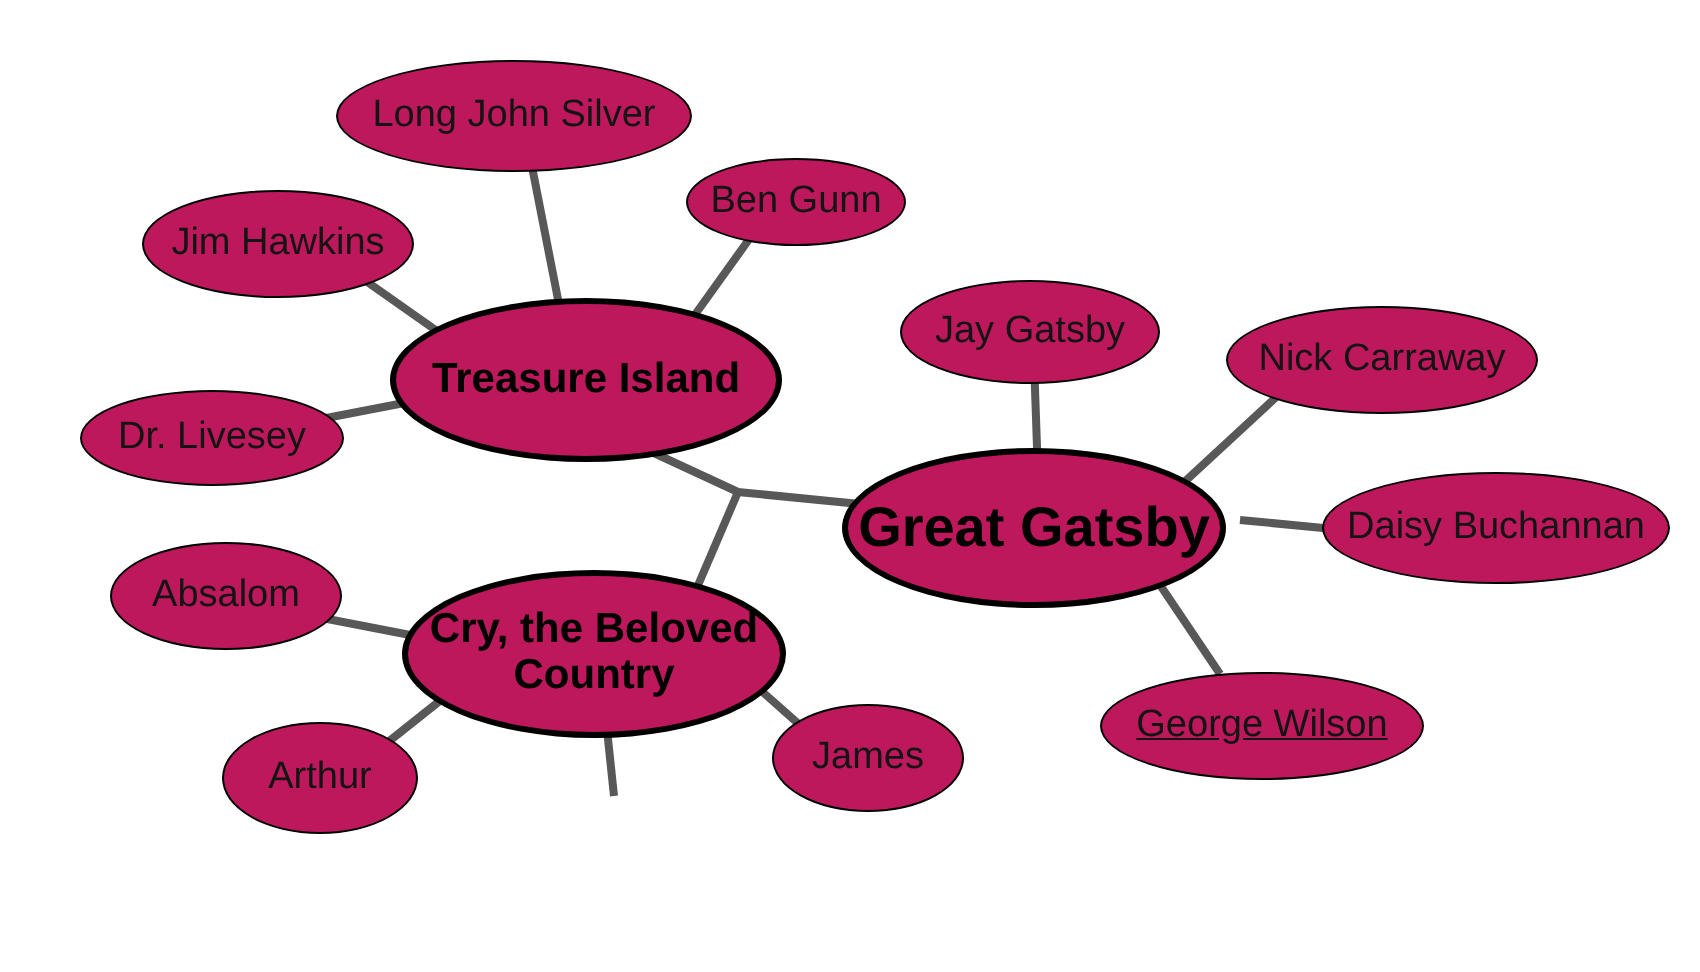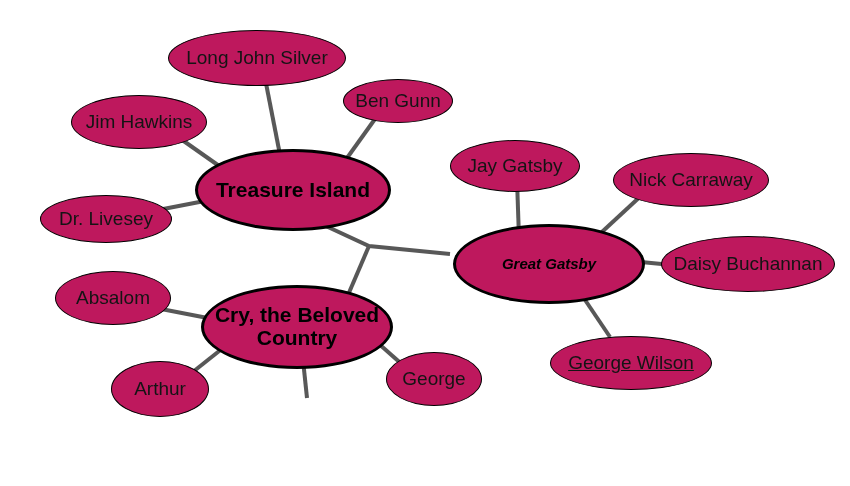--- a/index.html
+++ b/index.html
@@ -68,21 +68,21 @@
       <polyline points="228,344 184,379" fill="none" stroke="#585858" stroke-width="4"></polyline>
       <polyline points="303,360 307,398" fill="none" stroke="#585858" stroke-width="4"></polyline>
       <polyline points="370,336 405,367" fill="none" stroke="#585858" stroke-width="4"></polyline>
     </svg>
   <div id="node-layer">
       <div class="node book" style="left: 195px; top: 149px; width: 196px; height: 82px; border-width: 3.2px; font-size: 21px;">
         <div class="label">
           <span class="line">Treasure Island</span>
         </div>
       </div>
-      <div class="node book" style="left: 453px; top: 224px; width: 192px; height: 80px; border-width: 3.2px; font-size: 15px; font-style: italic;">
+      <div class="node book" style="left: 421px; top: 224px; width: 192px; height: 80px; border-width: 3.2px; font-size: 28px;">
         <div class="label">
           <span class="line">Great Gatsby</span>
         </div>
       </div>
       <div class="node book" style="left: 201px; top: 285px; width: 192px; height: 84px; border-width: 3.2px; font-size: 21px;">
         <div class="label">
           <span class="line">Cry, the Beloved</span>
           <span class="line">Country</span>
         </div>
       </div>
@@ -131,17 +131,17 @@
           <span class="line">Absalom</span>
         </div>
       </div>
       <div class="node character" style="left: 111px; top: 361px; width: 98px; height: 56px; border-width: 1.7px; font-size: 19px;">
         <div class="label">
           <span class="line">Arthur</span>
         </div>
       </div>
       <div class="node character" style="left: 386px; top: 352px; width: 96px; height: 54px; border-width: 1.7px; font-size: 19px;">
         <div class="label">
-          <span class="line">George</span>
+          <span class="line">James</span>
         </div>
       </div>
     </div>
 </div>
 
 </body></html>

